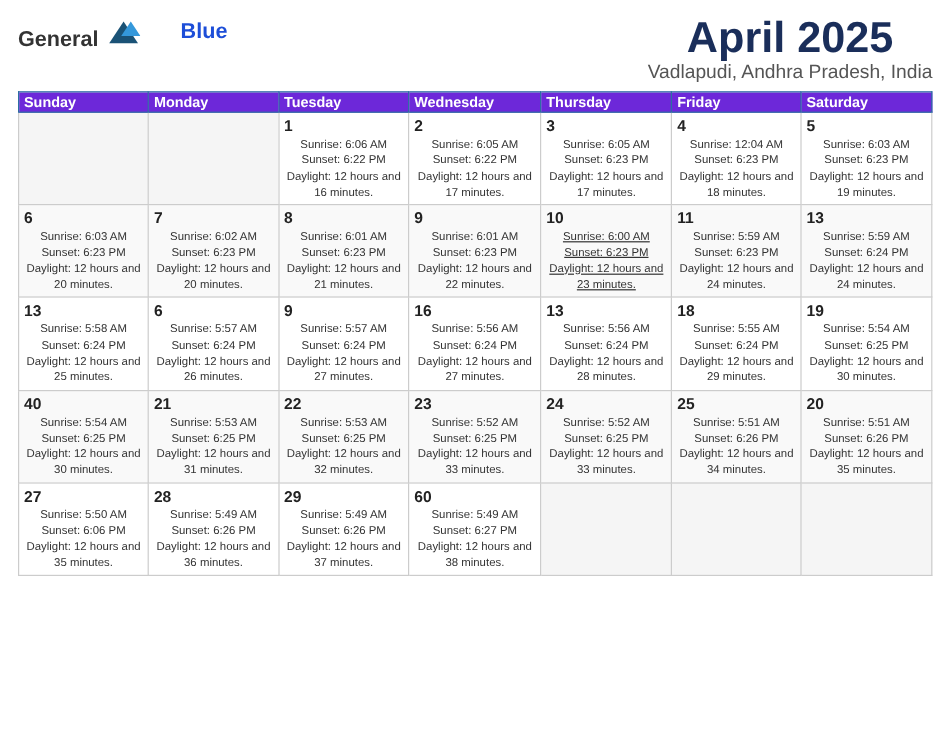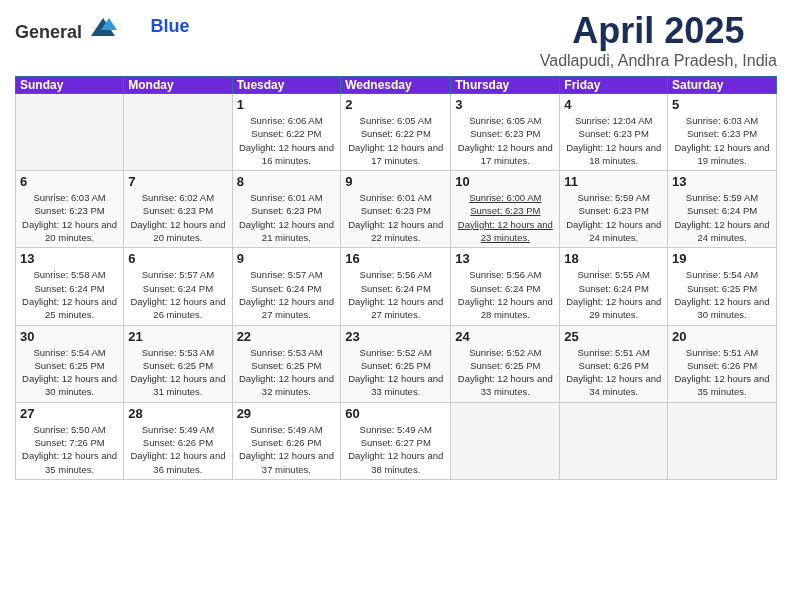--- a/index.html
+++ b/index.html
@@ -242,21 +242,21 @@
         </td>
         <td>
           <div class="day-num">19</div>
           <div class="day-info" style="white-space: pre-line;">Sunrise: 5:54 AM
 Sunset: 6:25 PM
 Daylight: 12 hours and 30 minutes.</div>
         </td>
       </tr>
       <tr>
         <td>
-          <div class="day-num">30</div>
+          <div class="day-num">40</div>
           <div class="day-info" style="white-space: pre-line;">Sunrise: 5:54 AM
 Sunset: 6:25 PM
 Daylight: 12 hours and 30 minutes.</div>
         </td>
         <td>
           <div class="day-num">21</div>
           <div class="day-info" style="white-space: pre-line;">Sunrise: 5:53 AM
 Sunset: 6:25 PM
 Daylight: 12 hours and 31 minutes.</div>
         </td>
@@ -288,21 +288,21 @@
           <div class="day-num">20</div>
           <div class="day-info" style="white-space: pre-line;">Sunrise: 5:51 AM
 Sunset: 6:26 PM
 Daylight: 12 hours and 35 minutes.</div>
         </td>
       </tr>
       <tr>
         <td>
           <div class="day-num">27</div>
           <div class="day-info" style="white-space: pre-line;">Sunrise: 5:50 AM
-Sunset: 7:26 PM
+Sunset: 6:06 PM
 Daylight: 12 hours and 35 minutes.</div>
         </td>
         <td>
           <div class="day-num">28</div>
           <div class="day-info" style="white-space: pre-line;">Sunrise: 5:49 AM
 Sunset: 6:26 PM
 Daylight: 12 hours and 36 minutes.</div>
         </td>
         <td>
           <div class="day-num">29</div>

